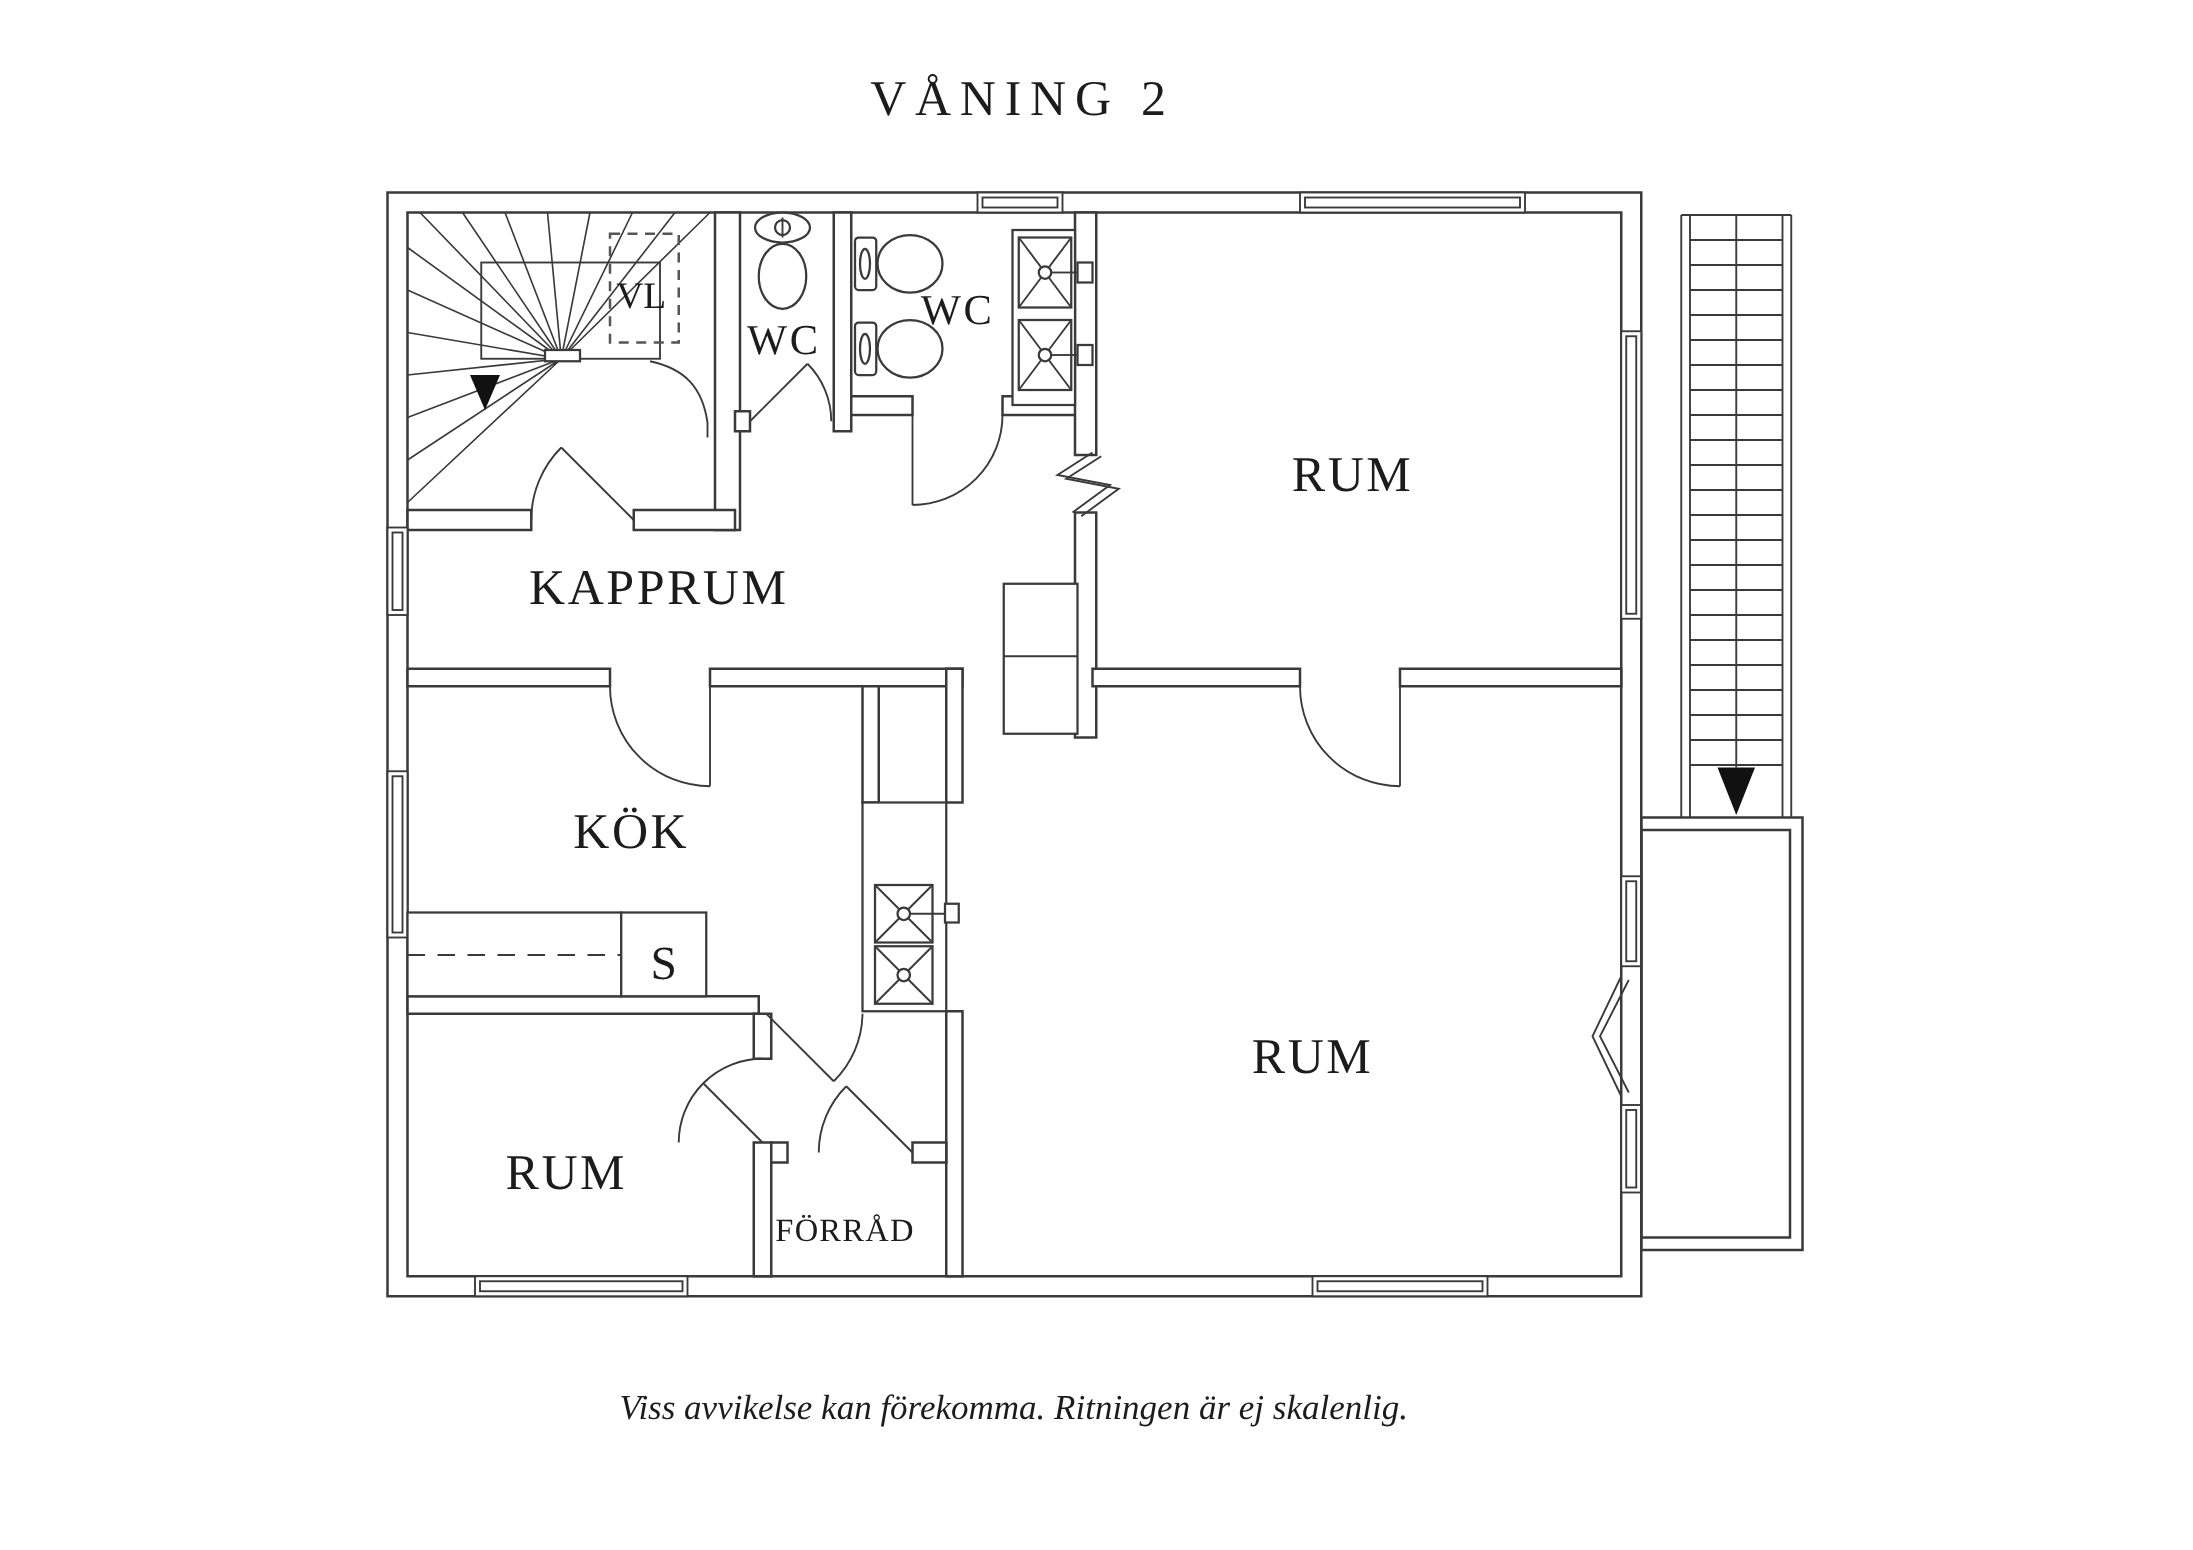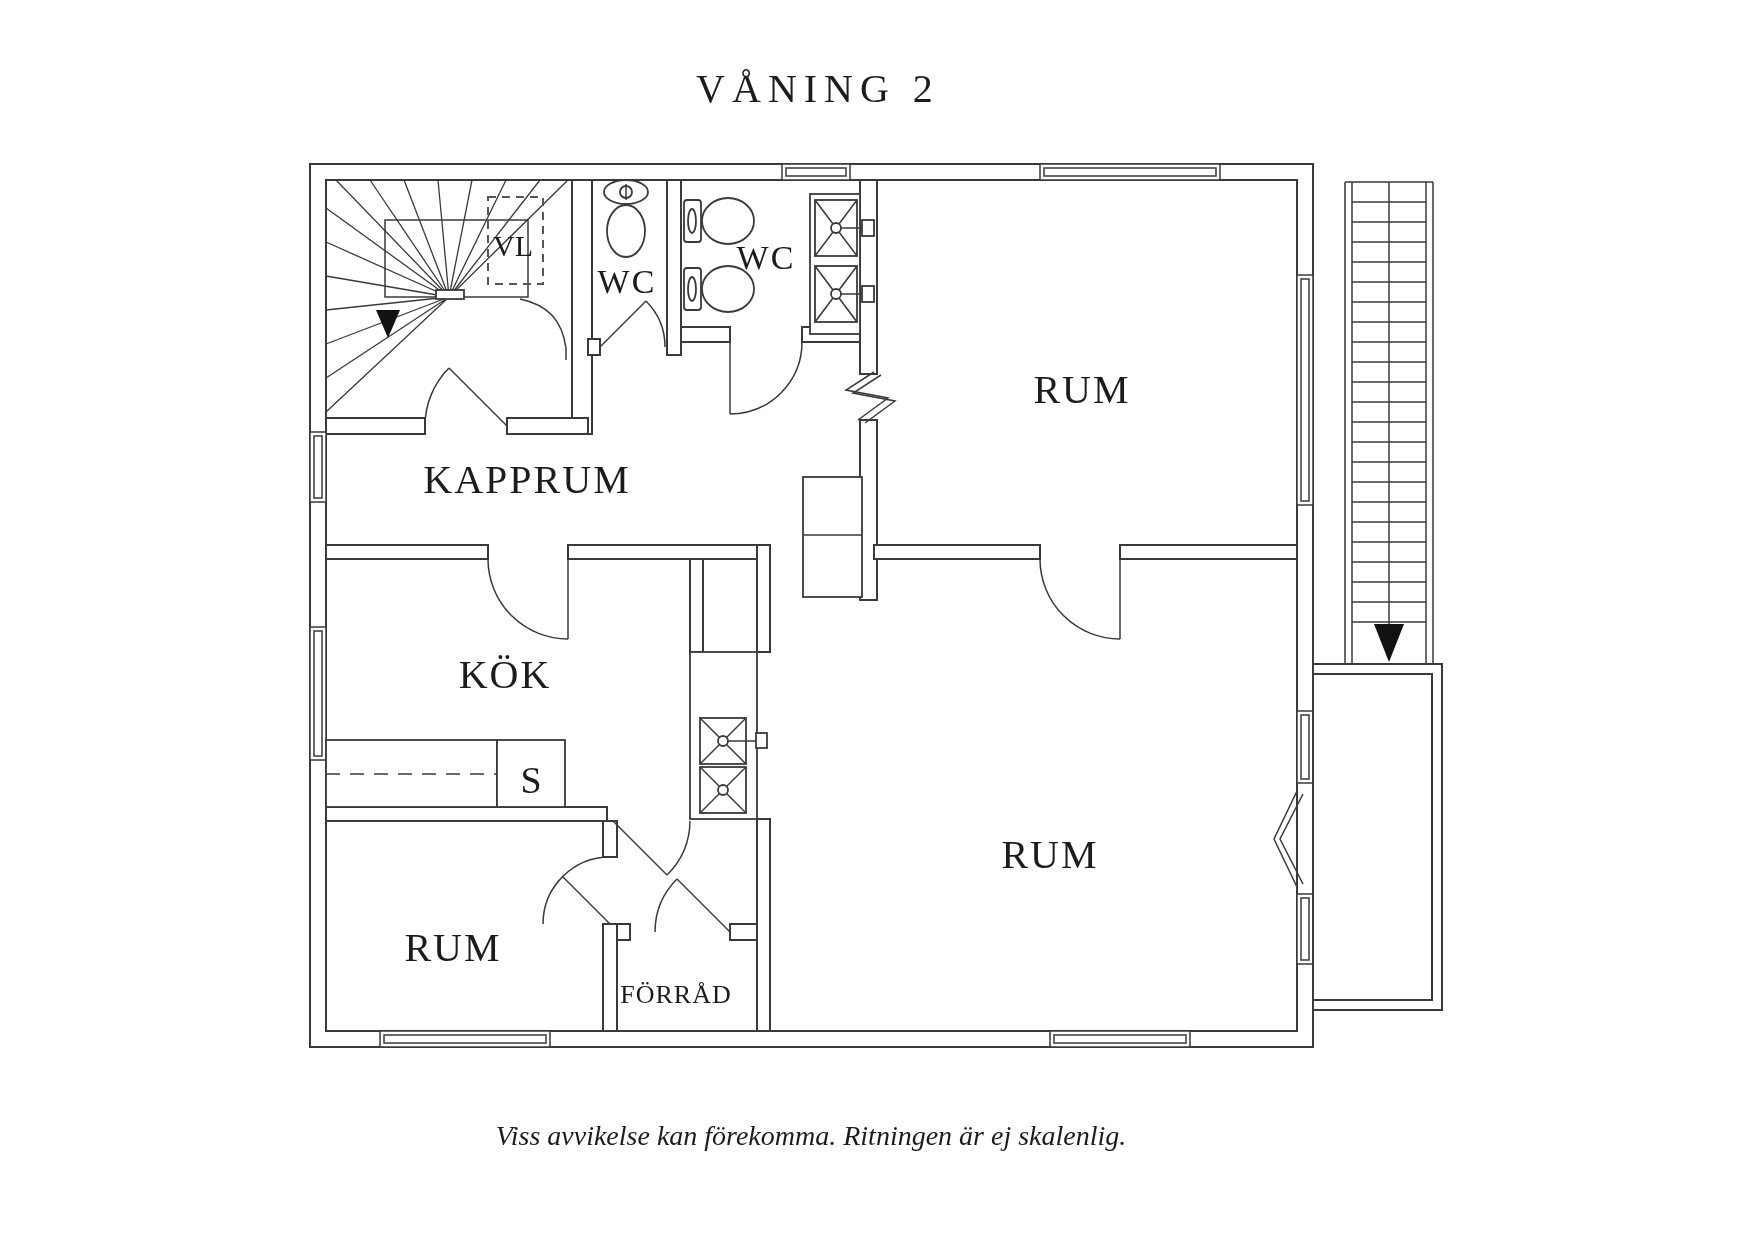--- a/index.html
+++ b/index.html
@@ -1,16 +1,16 @@
 <!DOCTYPE html>
 <html><head>
 <meta charset="utf-8">
 <style>
   html,body{margin:0;padding:0;background:#ffffff;}
-  .stage{position:relative;width:1754px;height:1192px;background:#ffffff;margin:12px auto;overflow:hidden;
+  .stage{position:relative;width:1754px;height:1192px;background:#ffffff;margin:2px auto;overflow:hidden;
          font-family:"Liberation Serif", serif;}
   svg{position:absolute;left:0;top:0;}
   svg text{font-family:"Liberation Serif", serif;fill:#1c1c1c;}
   .t-title{font-size:40px;letter-spacing:7px;}
   .t-room{font-size:40px;letter-spacing:2px;}
   .t-wc{font-size:34px;letter-spacing:2px;}
   .t-vl{font-size:30px;}
   .t-s{font-size:38px;}
   .t-small{font-size:26px;letter-spacing:1px;}
   .t-footer{font-size:28px;font-style:italic;}

